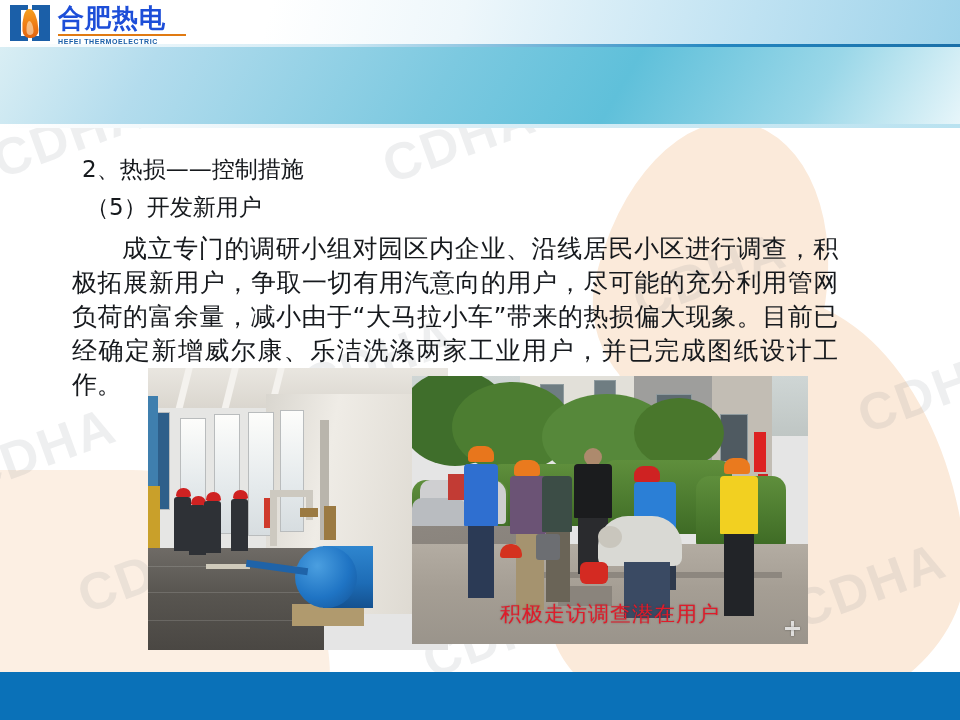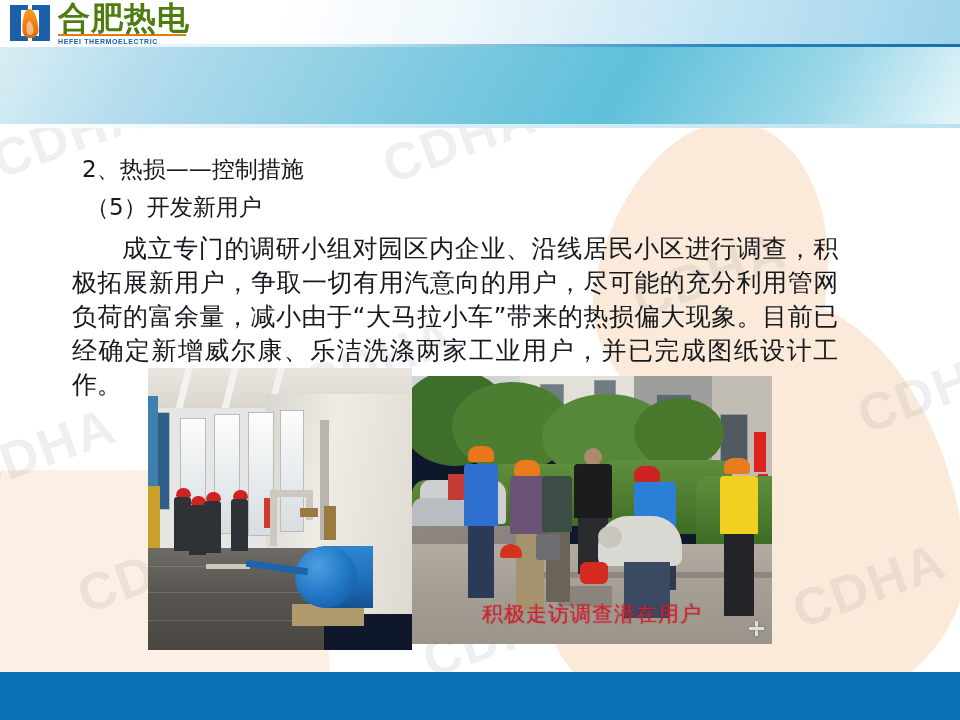--- a/index.html
+++ b/index.html
@@ -121,22 +121,22 @@
     content: ""; position: absolute;
     left: 4px; top: 12px; width: 7px; height: 14px;
     background: #fff3d8;
     border-radius: 50% 50% 50% 50% / 70% 70% 30% 30%;
     opacity: .55;
   }
   .logo-text { margin-left: 6px; padding-top: 1px; }
   .logo-cn {
     font-family: "DejaVu Sans", sans-serif;
     font-weight: 700;
-    font-size: 32px;
-    color: #4d7c0f;
+    font-size: 26px;
+    color: #1d4ed8;
     letter-spacing: 1px;
     line-height: 30px;
   }
   .logo-bar { height: 2px; background: #e07a12; margin-top: 1px; width: 128px; }
   .logo-en {
     font-family: "Liberation Sans", sans-serif;
     font-weight: 700;
     font-size: 7px;
     color: #1b5fa8;
     letter-spacing: .6px;
@@ -193,21 +193,22 @@
     text-indent: 50px;
     text-align: justify;
     letter-spacing: -0.2px;
   }
 
   
   .photo {
     position: absolute;
     z-index: 6;
     overflow: hidden;
-    background: #0f172a;
+    background: #e5e5e5;
+    padding-left: 36px;
   }
   .photo-left  { left: 148px; top: 368px; width: 264px; height: 282px; }
   .photo-right { left: 412px; top: 376px; width: 360px; height: 268px; }
   .photo-caption {
     position: absolute; left: 0; bottom: 16px;
     width: 100%;
     text-align: center;
     font-family: "DejaVu Sans", sans-serif;
     font-size: 21px;
     color: #e01b2a;

